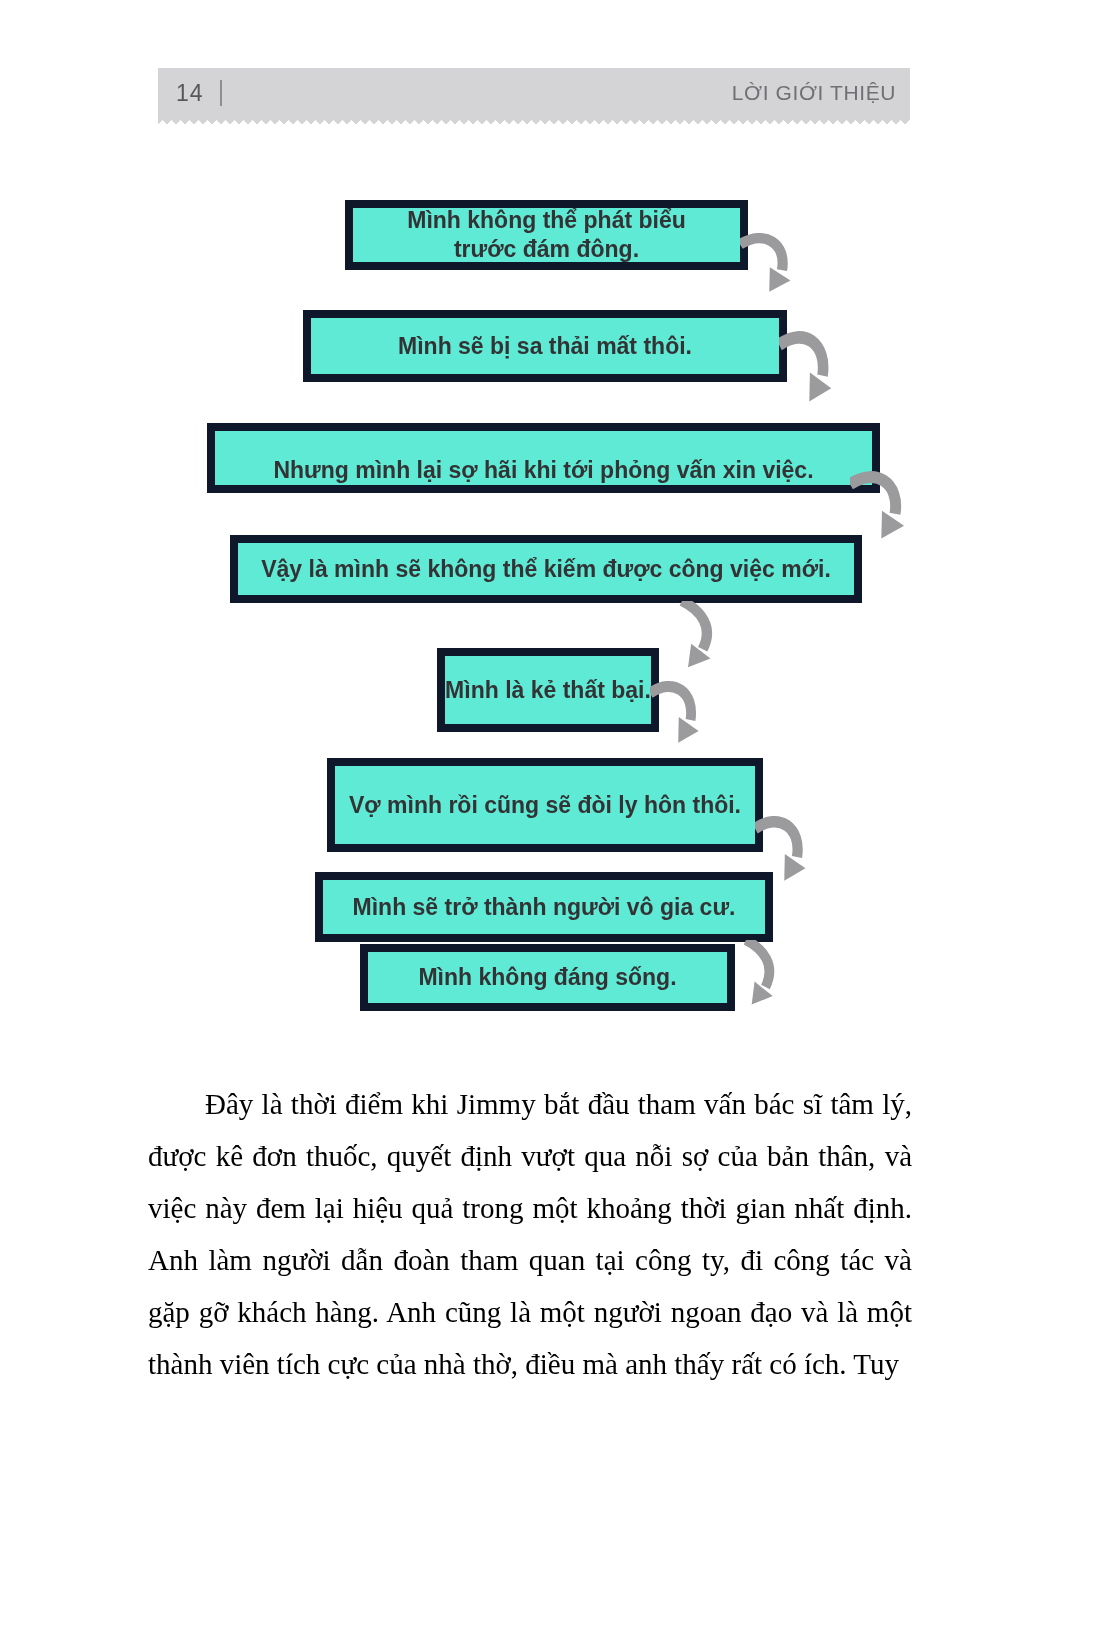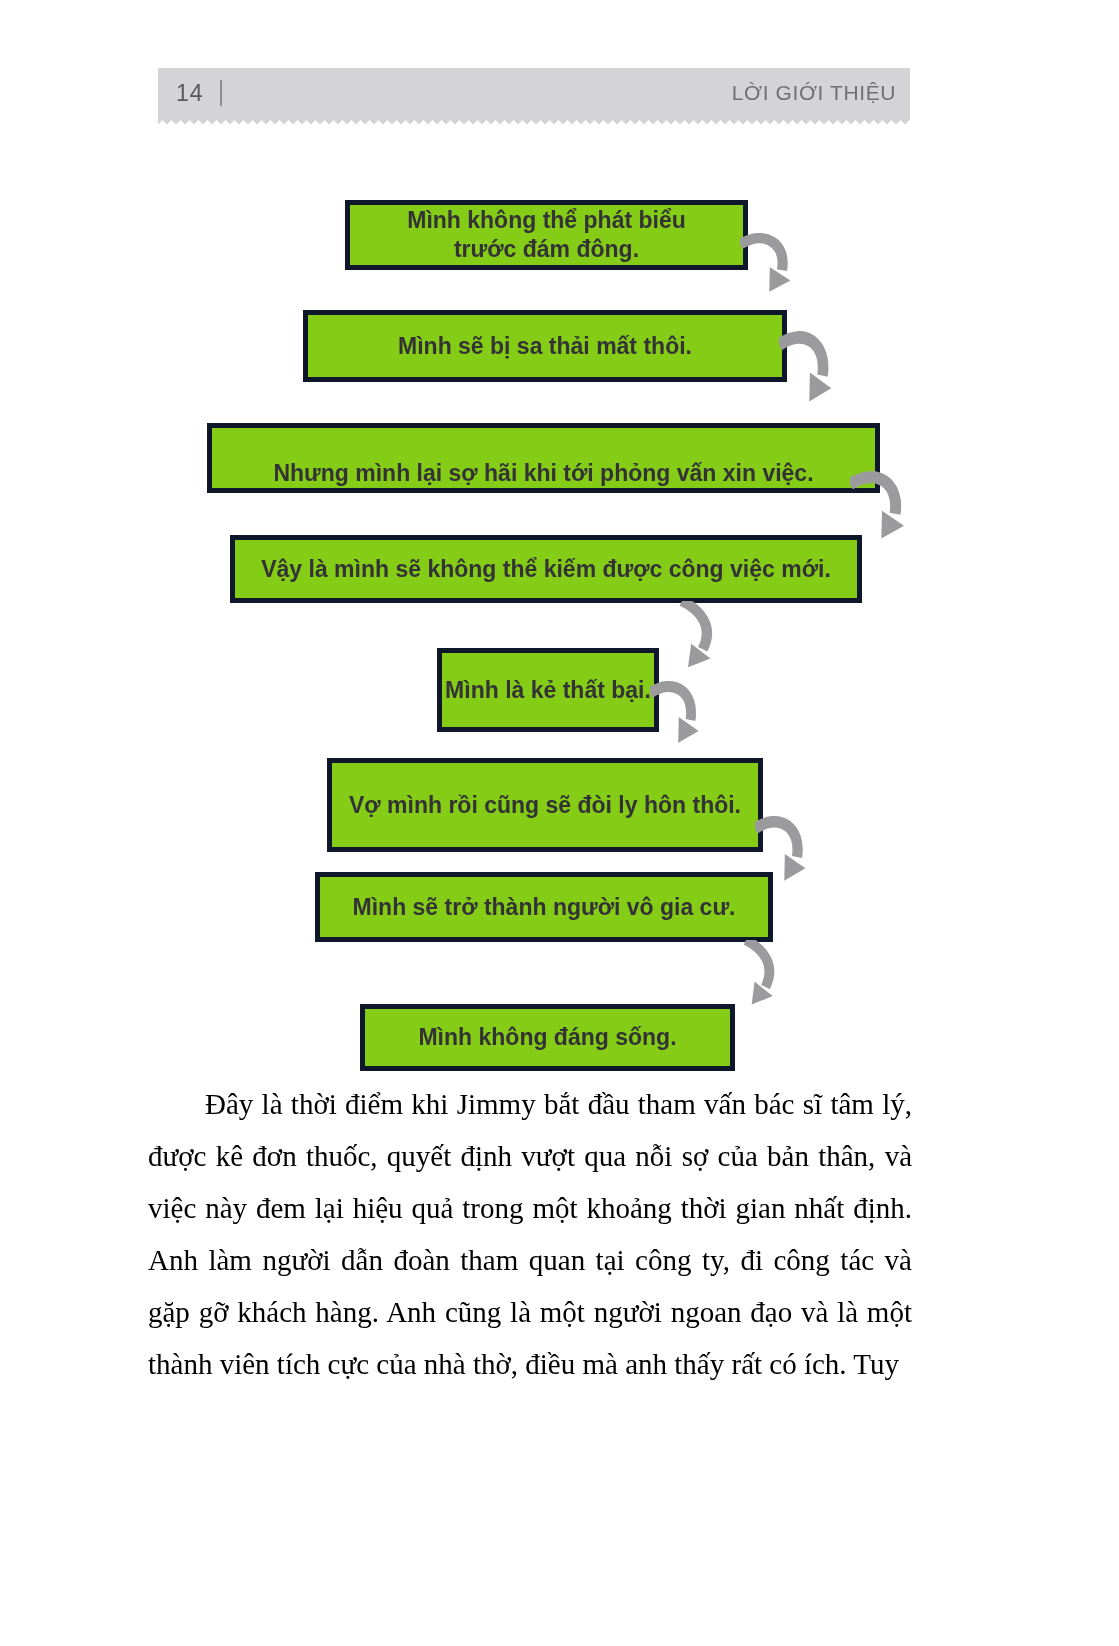--- a/index.html
+++ b/index.html
@@ -27,38 +27,38 @@
     background-repeat:repeat-x;
   }
   .header-left{display:flex;align-items:center;gap:16px;justify-content:space-between;}
   .page-num{font-size:23px;color:#58585b;letter-spacing:1px;}
   .header-divider{width:2px;height:26px;background:#8f8f92;}
   .running-head{font-size:21px;color:#707074;letter-spacing:0.6px;font-weight:500;}
 
   
   .tbox{
     position:absolute;
-    border:5px solid #0f172a;
-    background:#84cc16;
+    border:8px solid #0f172a;
+    background:#5eead4;
     box-sizing:border-box;
     display:flex;align-items:center;justify-content:center;
     text-align:center;
     font-weight:700;font-size:23px;line-height:1.25;color:#333335;
   }
   .tbox.wrap2{padding:0 32px;}
   .tbox.single span{white-space:nowrap;}
 
   .b1{left:345px;top:200px;width:403px;height:70px;}
   .b2{left:303px;top:310px;width:484px;height:72px;align-items:center;}
   .b3{left:207px;top:423px;width:673px;height:70px;align-items:flex-end;}
   .b4{left:230px;top:535px;width:632px;height:68px;}
   .b5{left:437px;top:648px;width:222px;height:84px;}
   .b6{left:327px;top:758px;width:436px;height:94px;}
   .b7{left:315px;top:872px;width:458px;height:70px;}
-  .b8{left:360px;top:1004px;width:375px;height:67px;}
+  .b8{left:360px;top:944px;width:375px;height:67px;}
 
   .arrow{position:absolute;color:#9b9b9d;}
   .a1{left:740px;top:232px;width:56px;height:80px;}
   .a2{left:779px;top:330px;width:58px;height:96px;}
   .a3{left:850px;top:470px;width:60px;height:92px;}
   .a4{left:665px;top:601px;width:66px;height:78px;}
   .a5{left:650px;top:680px;width:54px;height:84px;}
   .a6{left:755px;top:815px;width:56px;height:88px;}
   .a7{left:730px;top:940px;width:62px;height:76px;}
 

